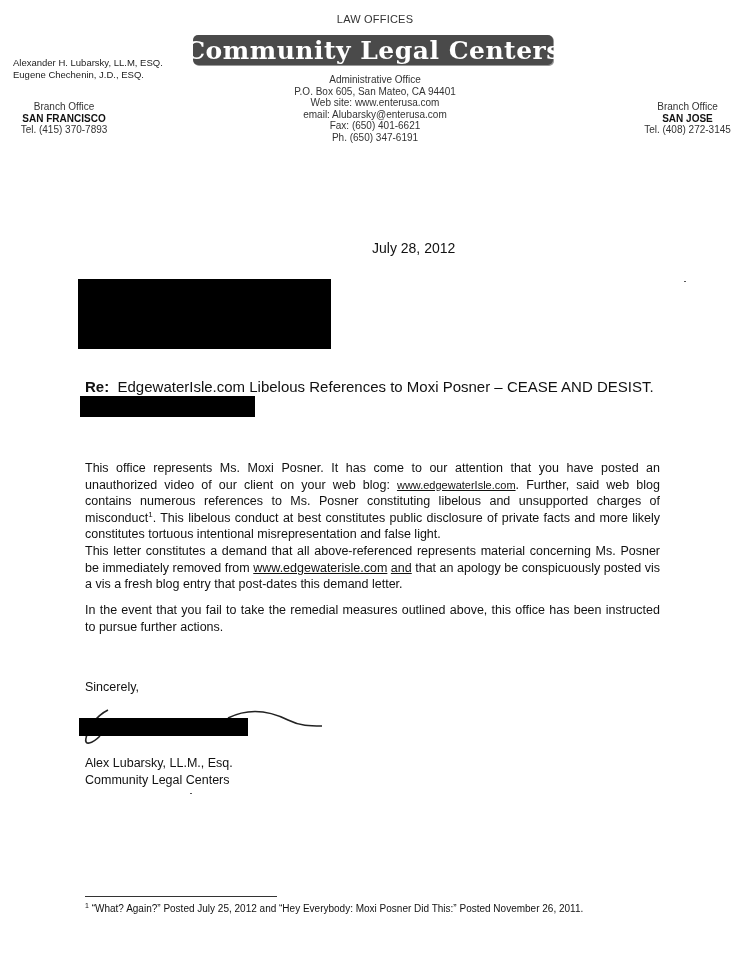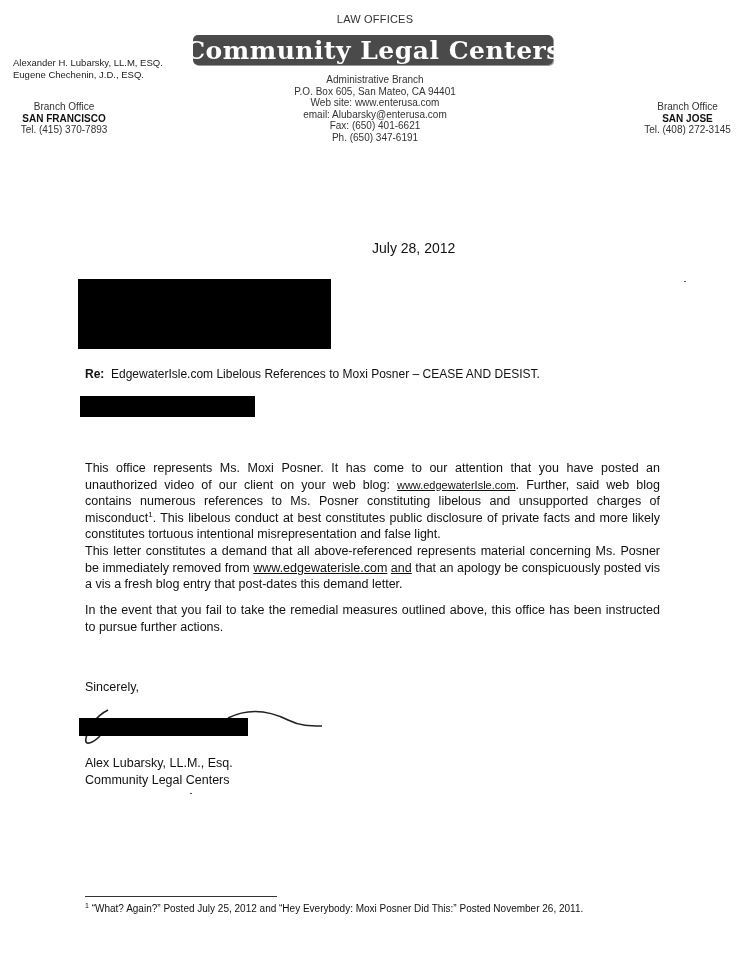--- a/index.html
+++ b/index.html
@@ -8,21 +8,21 @@
   .law-offices { left:0; width:750px; top:13px; text-align:center; font-size:11px; color:#333; letter-spacing:0.2px; }
   .banner { left:193px; top:35px; width:360px; height:30px; background:#4a4a4a; border-radius:5px; box-shadow:1px 1px 0 #999; display:flex; align-items:center; justify-content:center; }
   .banner span { font-family:"DejaVu Serif", serif; font-weight:bold; font-size:25px; color:#ffffff; letter-spacing:0.5px; white-space:nowrap; }
   .attorneys { left:13px; top:57px; font-size:9.5px; line-height:12px; font-weight:normal; color:#222; }
   .branch-sf { left:14px; top:101px; width:100px; text-align:center; font-size:10px; line-height:11.5px; color:#333; }
   .branch-sj { left:640px; top:101px; width:95px; text-align:center; font-size:10px; line-height:11.5px; color:#333; }
   .branch-sf b, .branch-sj b { color:#111; }
   .admin { left:280px; top:74px; width:190px; text-align:center; font-size:10px; line-height:11.5px; color:#333; }
   .date { left:372px; top:240px; font-size:14px; }
   .redact { background:#000; }
-  .re { left:85px; top:367px; font-size:12px;text-align:right; }
+  .re { left:85px; top:378px; font-size:15px;text-align:right; }
   .re b { font-weight:bold; }
   .body-text { left:85px; width:575px; font-size:12.5px; line-height:16.5px; text-align:justify; }
   .p1 { top:460px; }
   .p2 { top:543px; }
   .p3 { top:602px; }
   .u { text-decoration:underline; }
   .small-u { font-size:11px; text-decoration:underline; }
   sup { font-size:8px; line-height:0; }
   .closing { left:85px; top:680px; font-size:12.5px; }
   .signer { left:85px; top:755px; font-size:12.5px; line-height:16.5px; }
@@ -45,21 +45,21 @@
   <div>Eugene Chechenin, J.D., ESQ.</div>
 </div>
 
 <div class="abs branch-sf">
   <div>Branch Office</div>
   <div><b>SAN FRANCISCO</b></div>
   <div>Tel. (415) 370-7893</div>
 </div>
 
 <div class="abs admin">
-  <div>Administrative Branch</div>
+  <div>Administrative Office</div>
   <div>P.O. Box 605, San Mateo, CA 94401</div>
   <div>Web site: www.enterusa.com</div>
   <div>email: Alubarsky@enterusa.com</div>
   <div>Fax: (650) 401-6621</div>
   <div>Ph. (650) 347-6191</div>
 </div>
 
 <div class="abs branch-sj">
   <div>Branch Office</div>
   <div><b>SAN JOSE</b></div>

